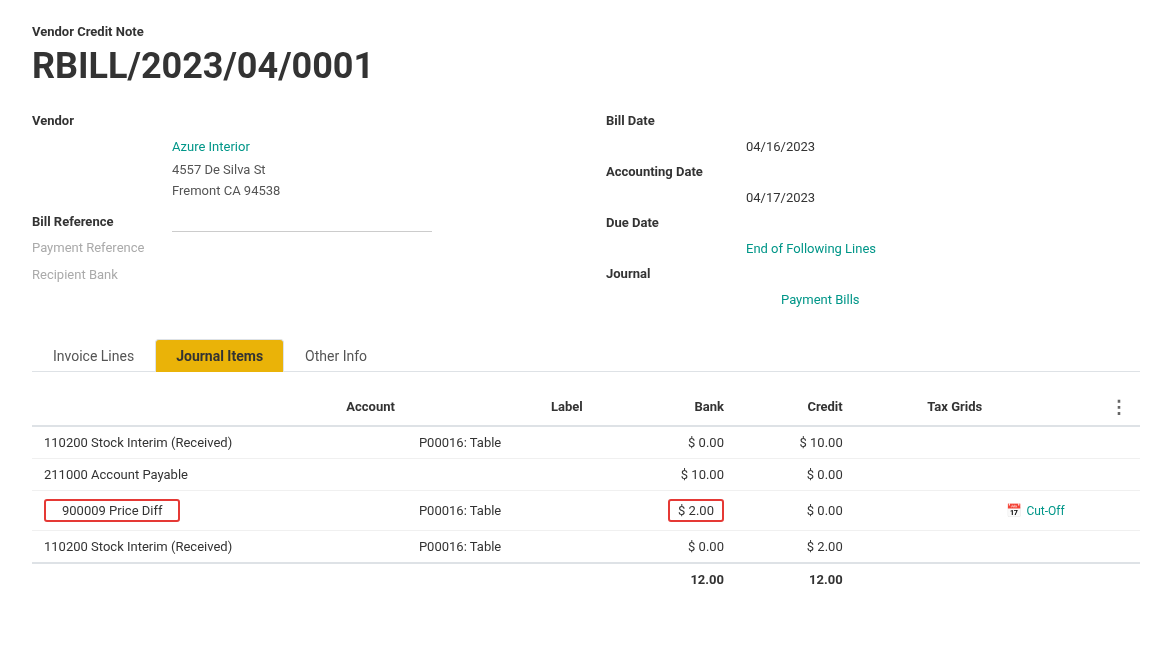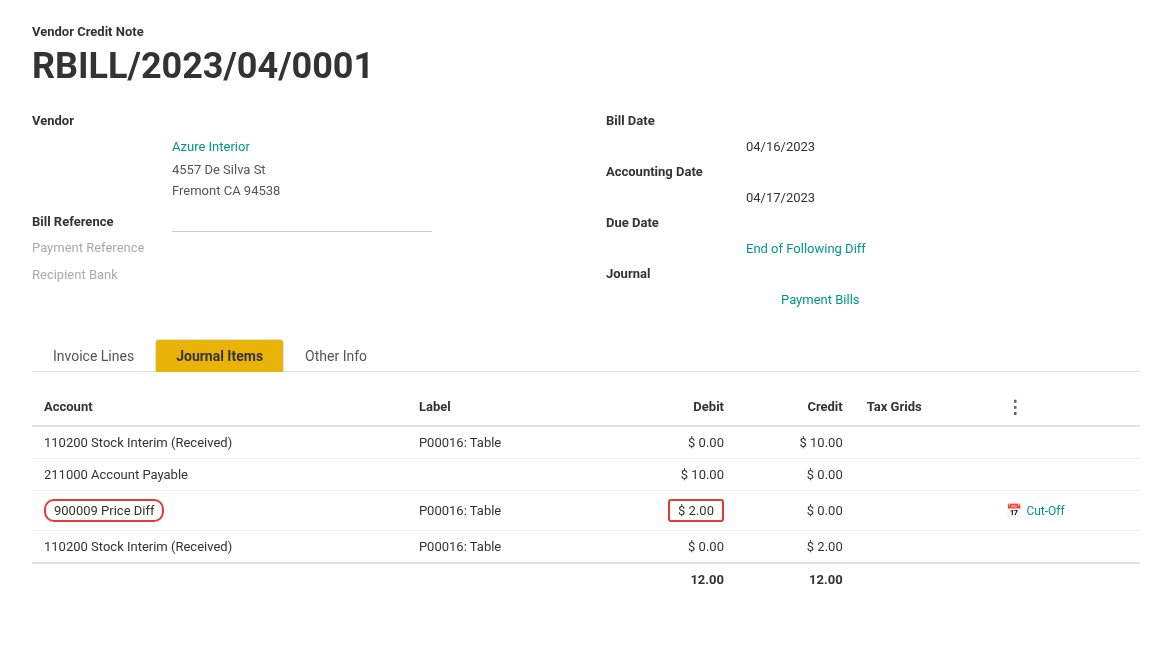--- a/index.html
+++ b/index.html
@@ -110,21 +110,21 @@
       border-color: #dee2e6;
       background: #eab308;
     }
     
     .journal-table {
       width: 100%;
       border-collapse: collapse;
       font-size: 13px;
     }
     .journal-table th {
-      text-align: left;
+      text-align: right;
       font-weight: 700;
       color: #333;
       padding: 8px 12px;
       border-bottom: 2px solid #dee2e6;
       font-size: 13px;
     }
     .journal-table th.right, .journal-table td.right {
       text-align: right;
     }
     .journal-table td {
@@ -136,22 +136,22 @@
     .journal-table tr:last-child td {
       border-bottom: none;
     }
     .journal-table .totals-row td {
       font-weight: 700;
       border-top: 2px solid #dee2e6;
       border-bottom: none;
     }
     .account-highlighted {
       border: 2px solid #e53935;
-      border-radius: 10px;
-      padding: 2px 8px;
+      border-radius: 3px;
+      padding: 2px 16px;
       display: inline-block;
     }
     .cut-off-btn {
       display: inline-flex;
       align-items: center;
       gap: 4px;
       color: #009688;
       font-size: 12px;
       cursor: pointer;
     }
@@ -203,41 +203,41 @@
     <div class="field-row" style="margin-bottom:8px;">
       <div class="field-label">Bill Date</div>
       <div class="field-value">04/16/2023</div>
     </div>
     <div class="field-row" style="margin-bottom:8px;">
       <div class="field-label">Accounting Date</div>
       <div class="field-value">04/17/2023</div>
     </div>
     <div class="field-row" style="margin-bottom:8px;">
       <div class="field-label">Due Date</div>
-      <div class="field-value link">End of Following Diff</div>
+      <div class="field-value link">End of Following Lines</div>
     </div>
     <div class="field-row" style="margin-bottom:8px;gap:35px;">
       <div class="field-label">Journal</div>
       <div class="field-value link">Payment Bills</div>
     </div>
   </div>
 </div>
 
 <div class="tabs">
   <div class="tab">Invoice Lines</div>
   <div class="tab active">Journal Items</div>
   <div class="tab">Other Info</div>
 </div>
 
 <table class="journal-table">
   <thead>
     <tr>
       <th>Account</th>
       <th>Label</th>
-      <th class="right">Debit</th>
+      <th class="right">Bank</th>
       <th class="right">Credit</th>
       <th>Tax Grids</th>
       <th class="th-actions">
         <span class="dots-icon">⋮</span>
       </th>
     </tr>
   </thead>
   <tbody>
 
     <tr>

